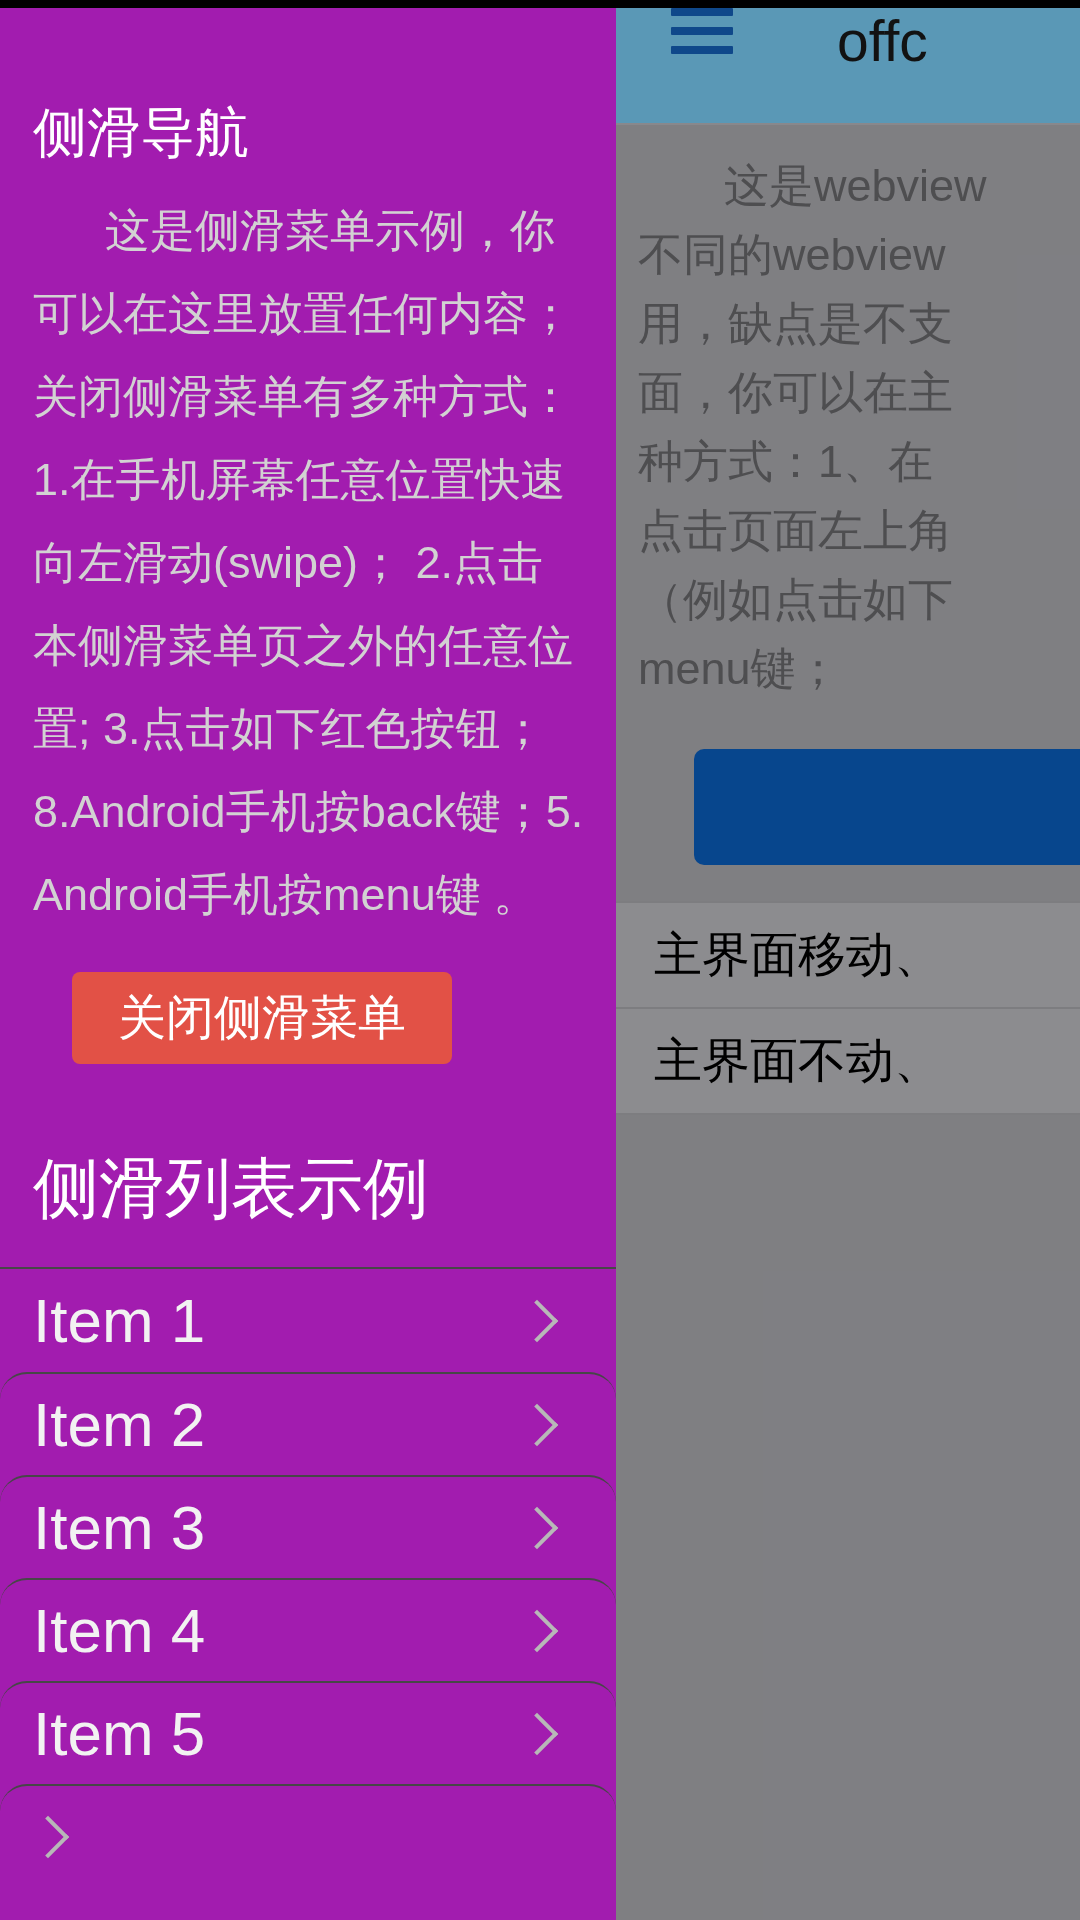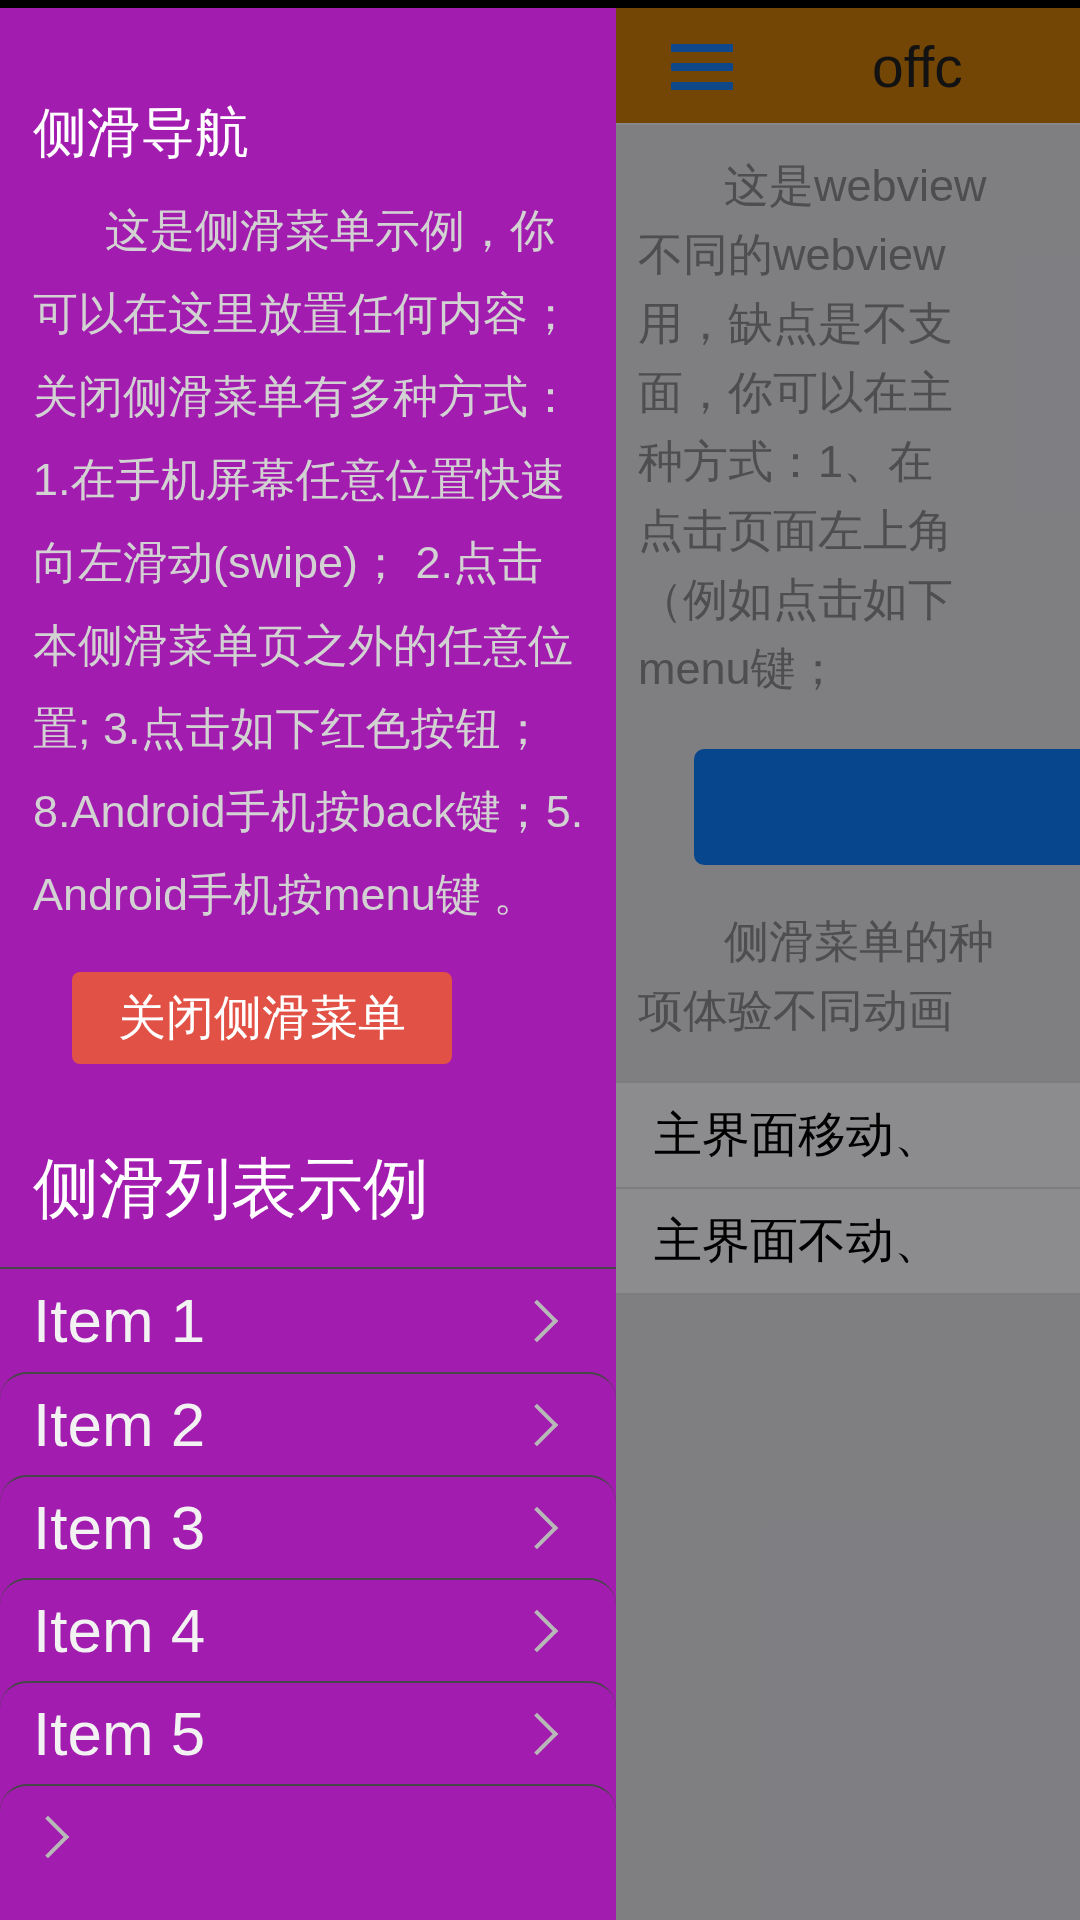--- a/index.html
+++ b/index.html
@@ -44,24 +44,23 @@
   .main-page .dimmer {
     position: absolute;
     inset: 0;
     background: rgba(0,0,0,0.28);
     pointer-events: none;
   }
 
   .mp-header {
     position: relative;
     height: 117px;
-    background: #a16207;
+    background: #7dd3fc;
     display: flex;
-    align-items: center;
-    gap: 35px;
+    align-items: flex-start;
   }
   .hamburger {
     margin-left: 55px;
     width: 62px;
     height: 46px;
     display: flex;
     flex-direction: column;
     justify-content: space-between;
   }
   .hamburger span {
@@ -255,22 +254,20 @@
 不同的webview
 用，缺点是不支
 面，你可以在主
 种方式：1、在
 点击页面左上角
 （例如点击如下
 menu键；</p>
 
       <div class="mp-blue-btn"></div>
 
-      <p class="mp-para2">侧滑菜单的种
-项体验不同动画</p>
 
       <div class="mp-list">
         <div class="mp-list-item">主界面移动、</div>
         <div class="mp-list-item">主界面不动、</div>
       </div>
       <div class="mp-list-bottom-rule"></div>
     </div>
 
     <div class="dimmer"></div>
   </div>

